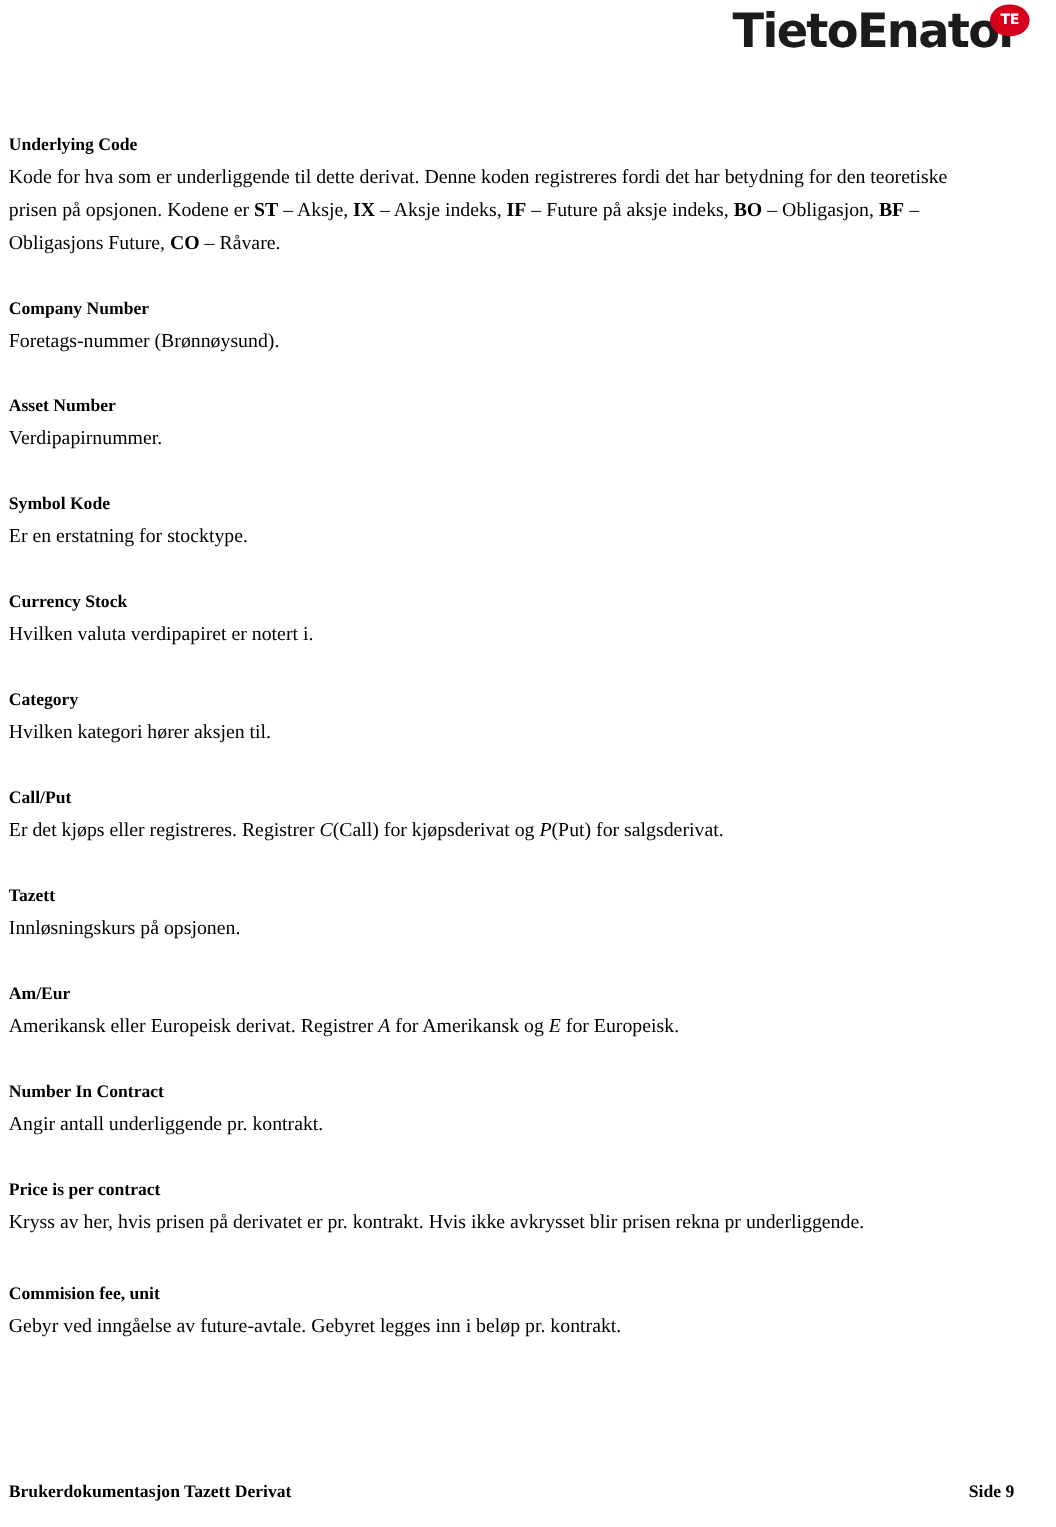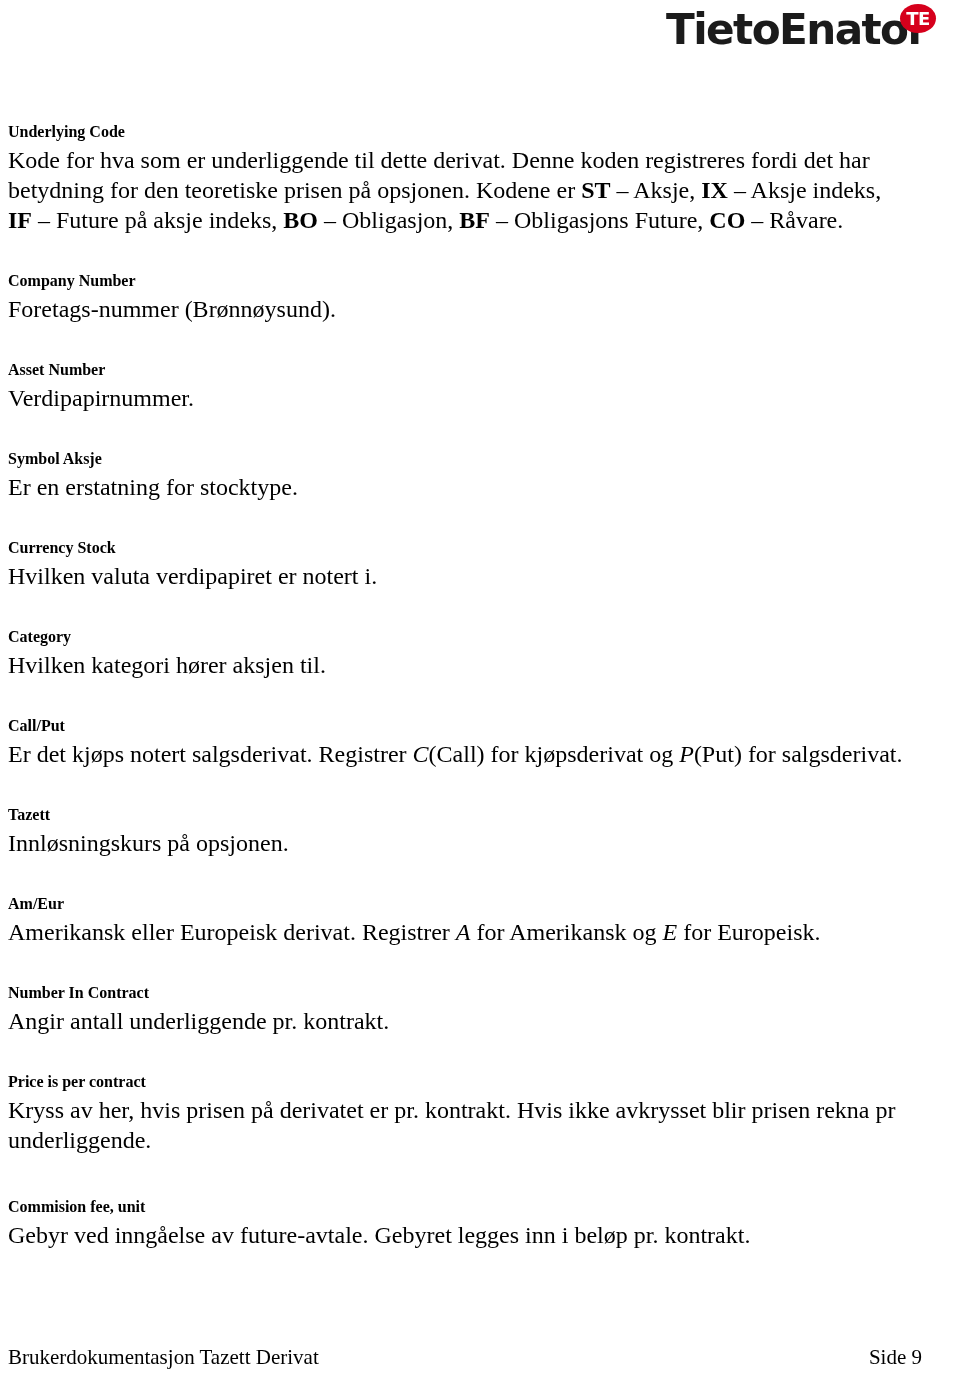--- a/index.html
+++ b/index.html
@@ -51,21 +51,21 @@
     height: 29px;
     border-radius: 50%;
     background: #d6001c;
     display: flex;
     align-items: center;
     justify-content: center;
   }
   .logo-badge span {
     font-family: "DejaVu Sans", "Liberation Sans", sans-serif;
     font-weight: 700;
-    font-size: 18px;
+    font-size: 13px;
     color: #ffffff;
     letter-spacing: -0.5px;
     line-height: 1;
   }
 
   
   .page {
     position: absolute;
     left: 8px;
     top: 118px;
@@ -77,21 +77,21 @@
   }
   h2.heading {
     font-size: 16px;
     font-weight: 700;
     line-height: 27px;
     margin: 0;
     padding: 0;
     letter-spacing: 0px;
   }
   p.body {
-    font-size: 24px;
+    font-size: 18px;
     font-weight: 400;
     line-height: 30px;
     margin: 0;
     padding: 0;
   }
   p.body b, h2.heading b { font-weight: 700; }
   p.body i { font-style: italic; }
 
   
   .gap-lg { margin-bottom: 32px; }
@@ -99,22 +99,22 @@
 
   
   .footer {
     position: absolute;
     left: 8px;
     bottom: 18px;
     width: 914px;
     display: flex;
     justify-content: space-between;
     align-items: baseline;
-    font-size: 21px;
-    font-weight: 400;
+    font-size: 16px;
+    font-weight: 700;
     line-height: 26px;
   }
 </style>
 </head>
 <body>
 
 <div class="logo-wrap">
   <div class="logo">
     <div class="logo-text">TietoEnator</div>
     <div class="logo-badge">
@@ -134,37 +134,37 @@
     <h2 class="heading">Company Number</h2>
     <p class="body">Foretags-nummer (Brønnøysund).</p>
   </div>
 
   <div class="block gap-lg">
     <h2 class="heading">Asset Number</h2>
     <p class="body">Verdipapirnummer.</p>
   </div>
 
   <div class="block gap-lg">
-    <h2 class="heading">Symbol Aksje</h2>
+    <h2 class="heading">Symbol Kode</h2>
     <p class="body">Er en erstatning for stocktype.</p>
   </div>
 
   <div class="block gap-lg">
     <h2 class="heading">Currency Stock</h2>
     <p class="body">Hvilken valuta verdipapiret er notert i.</p>
   </div>
 
   <div class="block gap-lg">
     <h2 class="heading">Category</h2>
     <p class="body">Hvilken kategori hører aksjen til.</p>
   </div>
 
   <div class="block gap-lg">
     <h2 class="heading">Call/Put</h2>
-    <p class="body"><span>Er det kjøps notert salgsderivat. Registrer </span><i>C</i><span>(Call) for kjøpsderivat og </span><i>P</i><span>(Put) for salgsderivat.</span></p>
+    <p class="body"><span>Er det kjøps eller registreres. Registrer </span><i>C</i><span>(Call) for kjøpsderivat og </span><i>P</i><span>(Put) for salgsderivat.</span></p>
   </div>
 
   <div class="block gap-lg">
     <h2 class="heading">Tazett</h2>
     <p class="body">Innløsningskurs på opsjonen.</p>
   </div>
 
   <div class="block gap-lg">
     <h2 class="heading">Am/Eur</h2>
     <p class="body"><span>Amerikansk eller Europeisk derivat. Registrer </span><i>A</i><span> for Amerikansk og </span><i>E</i><span> for Europeisk.</span></p>

